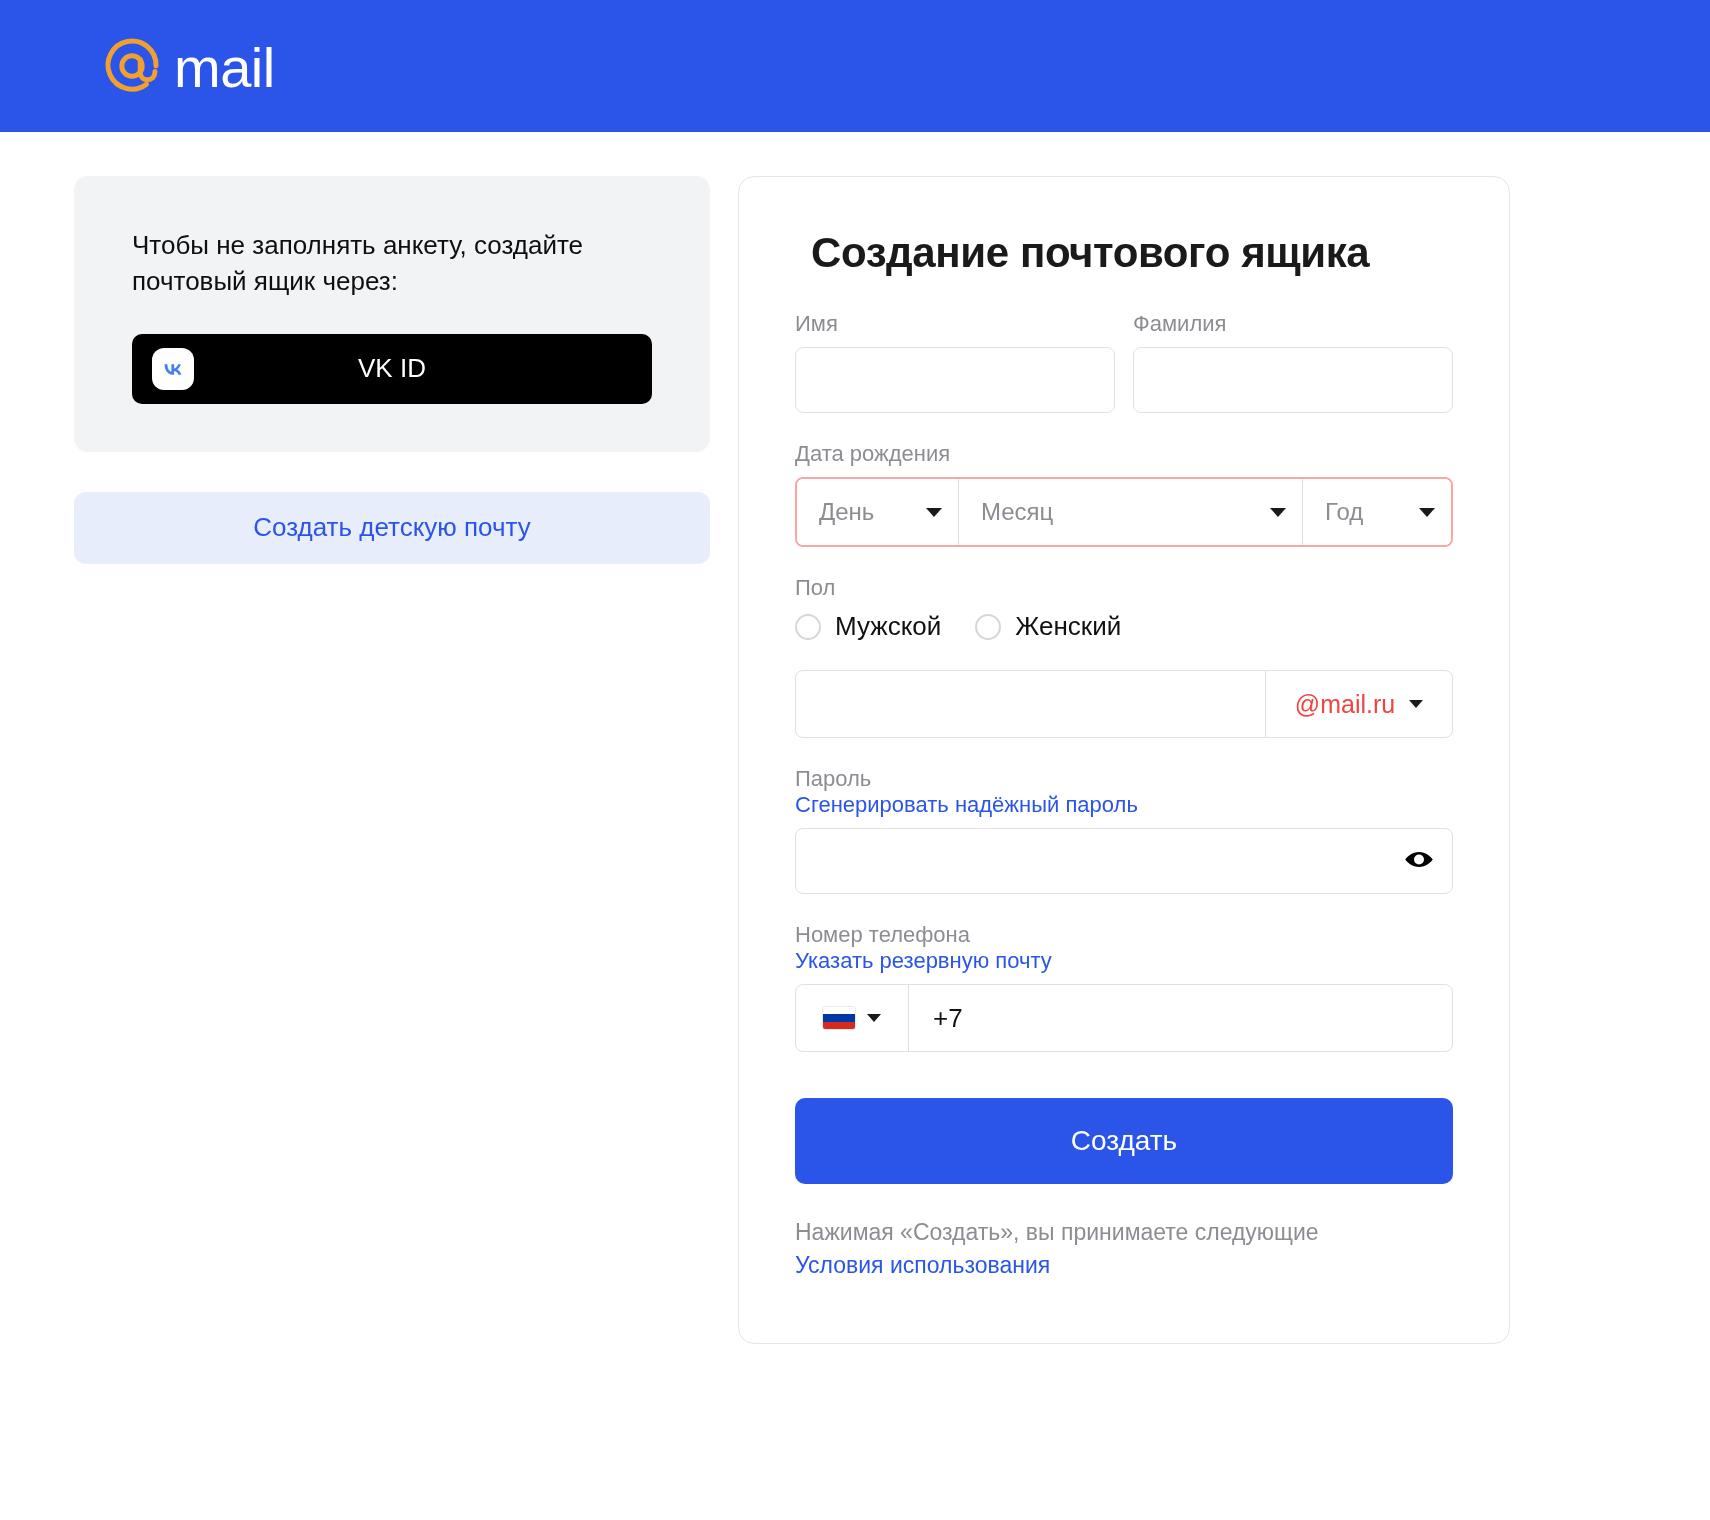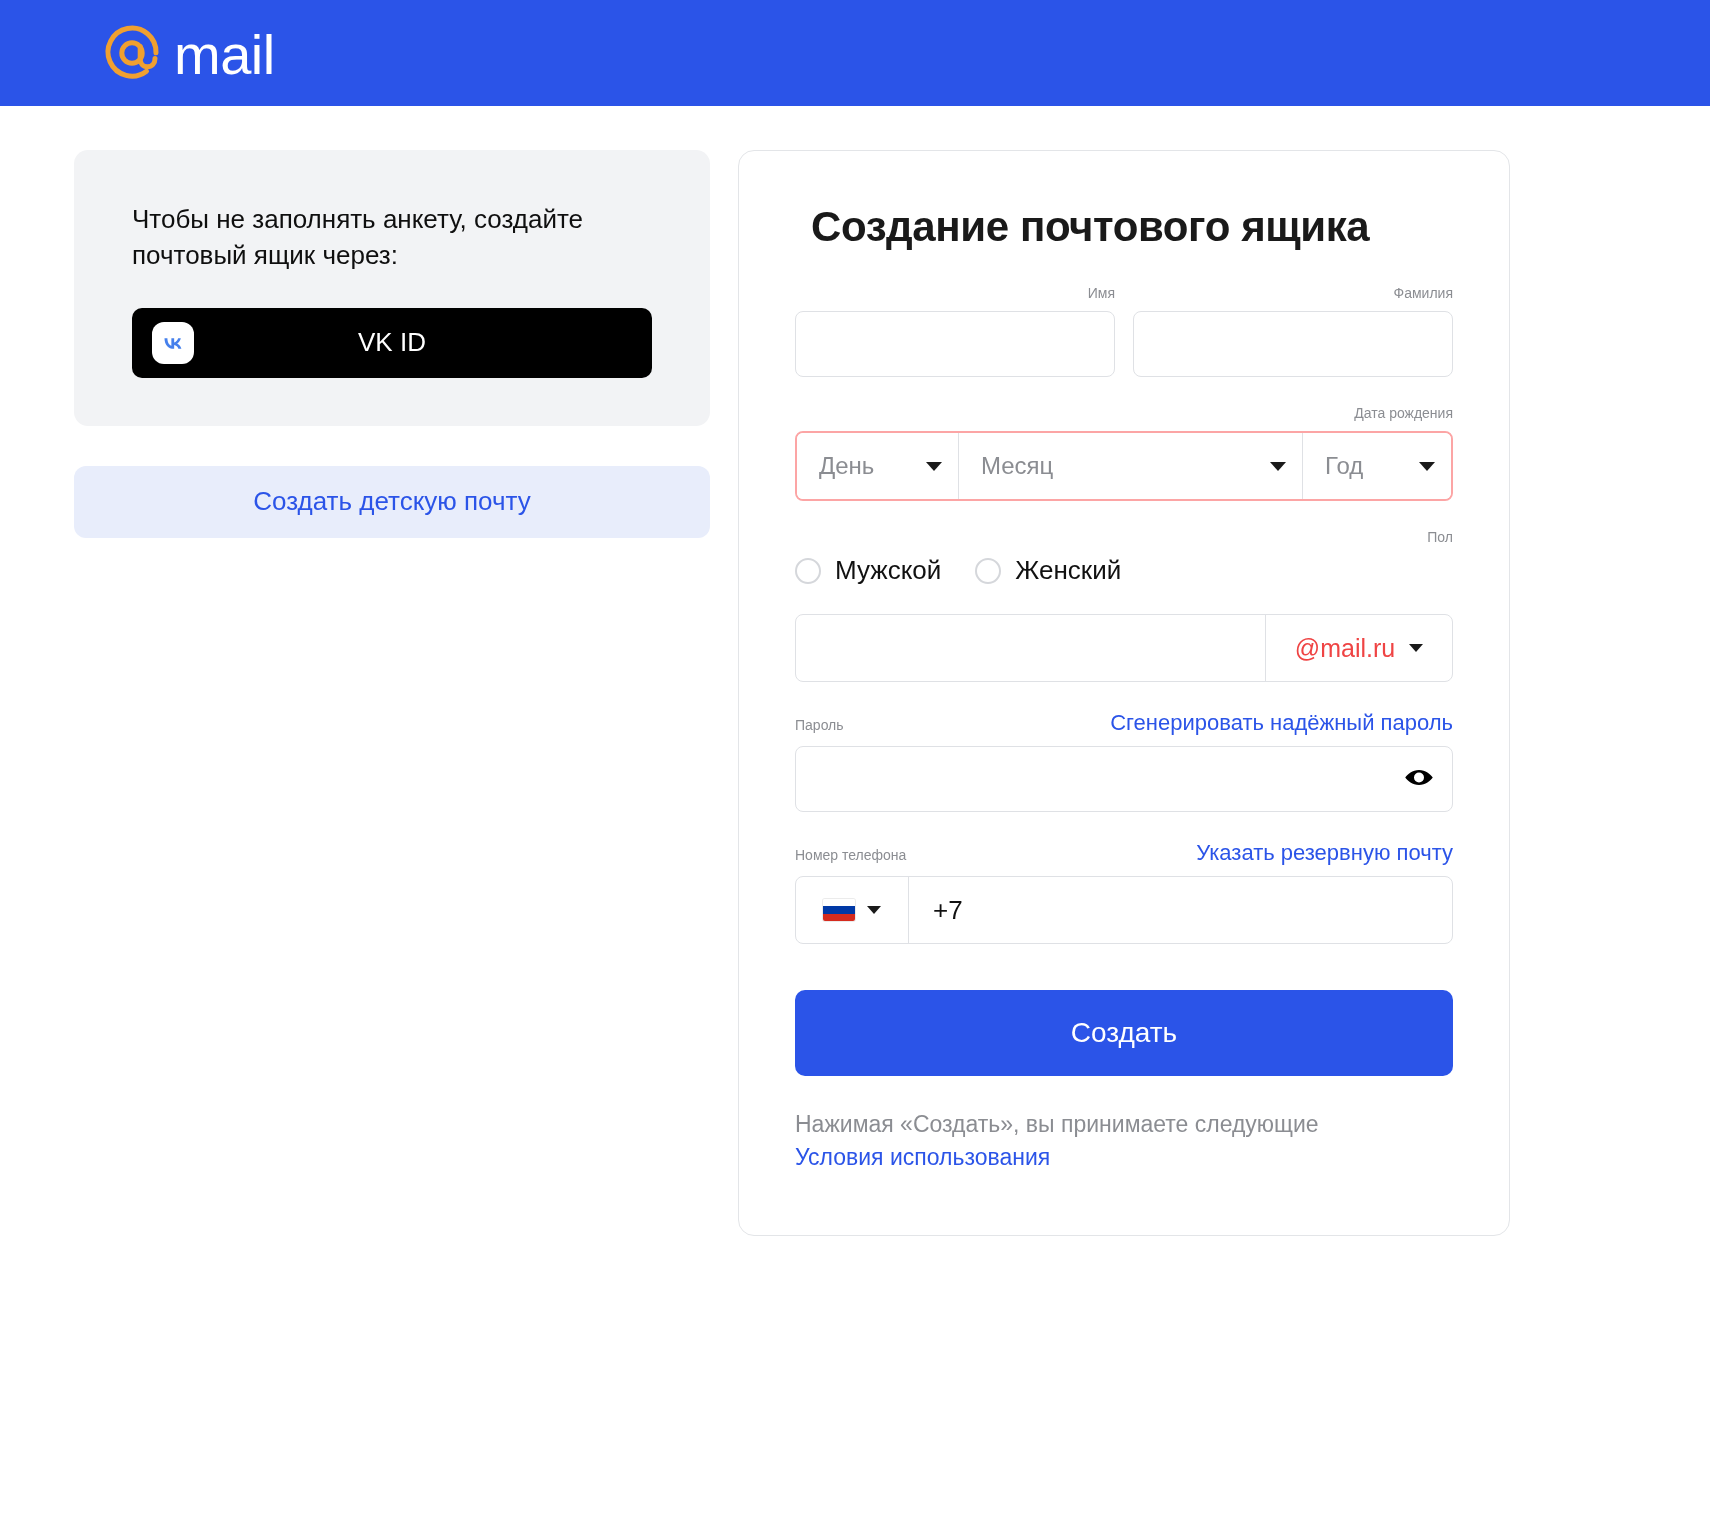--- a/index.html
+++ b/index.html
@@ -11,21 +11,21 @@
     width: 1710px;
     height: 1520px;
     background: #ffffff;
     font-family: "Liberation Sans", sans-serif;
     -webkit-font-smoothing: antialiased;
     overflow: hidden;
   }
 
   
   .header {
-    height: 106px;
+    height: 132px;
     background: #2b54e8;
     display: flex;
     align-items: center;
     padding-left: 100px;
     box-sizing: border-box;
   }
   .logo {
     display: flex;
     align-items: center;
     gap: 10px;
@@ -137,31 +137,31 @@
   }
   .form-title {
     font-size: 42px;
     font-weight: 700;
     color: #1a1a1a;
     margin: 0 0 34px 16px;
     letter-spacing: -0.4px;
   }
 
   .field-label {
-    font-size: 14px;
+    font-size: 22px;
     color: #8b8d92;
     margin-bottom: 10px;
     display: block;
-    text-align: right;
   }
   .label-row {
     display: flex;
     align-items: baseline;
     justify-content: space-between;
     margin-bottom: 10px;
+    flex-direction: column;
   }
   .label-row .field-label { margin-bottom: 0; }
   .link {
     color: #2b54e8;
     font-size: 22px;
     text-decoration: none;
     cursor: pointer;
   }
 
   .input-box {

